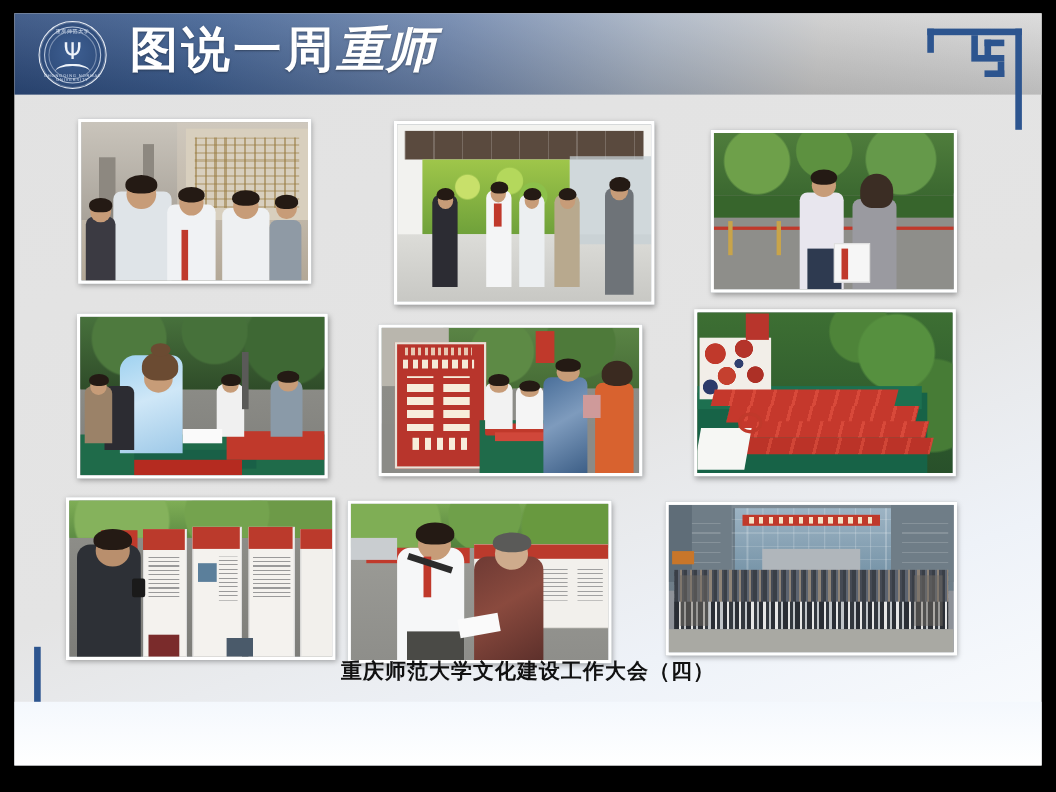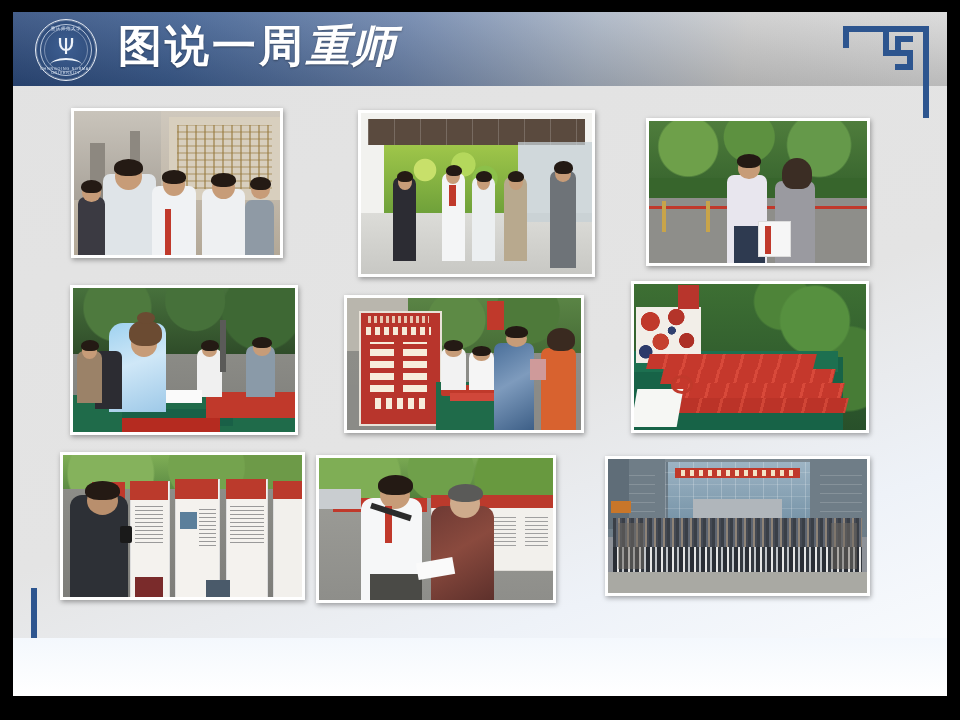--- a/index.html
+++ b/index.html
@@ -375,15 +375,16 @@
     <div style="position:absolute;left:2%;top:44%;right:2%;height:40%;
                 background:repeating-linear-gradient(90deg,#3a3f47 0 3px,#5d6470 3px 5px,#8e8377 5px 7px,#454a54 7px 9px),
                            repeating-linear-gradient(0deg,rgba(0,0,0,.20) 0 4px,rgba(255,255,255,.10) 4px 8px);"></div>
     <div style="position:absolute;left:2%;top:66%;right:2%;height:18%;
                 background:repeating-linear-gradient(90deg,#2a2e35 0 4px,#e6e6e6 4px 6px,#33383f 6px 9px,#c0c4c8 9px 11px);"></div>
     <div style="position:absolute;left:0;bottom:0;right:0;height:16%;background:#a9a9a3;"></div>
     <div style="position:absolute;left:4%;top:48%;width:10%;height:34%;background:#6f6a62;opacity:.5;"></div>
     <div style="position:absolute;left:86%;top:48%;width:10%;height:34%;background:#6f6a62;opacity:.5;"></div>
   </div>
 
+  <div id="caption">重庆师范大学文化建设工作大会（四）</div>
 
   <div id="bottomband"></div>
 </div>
 
 </body></html>

